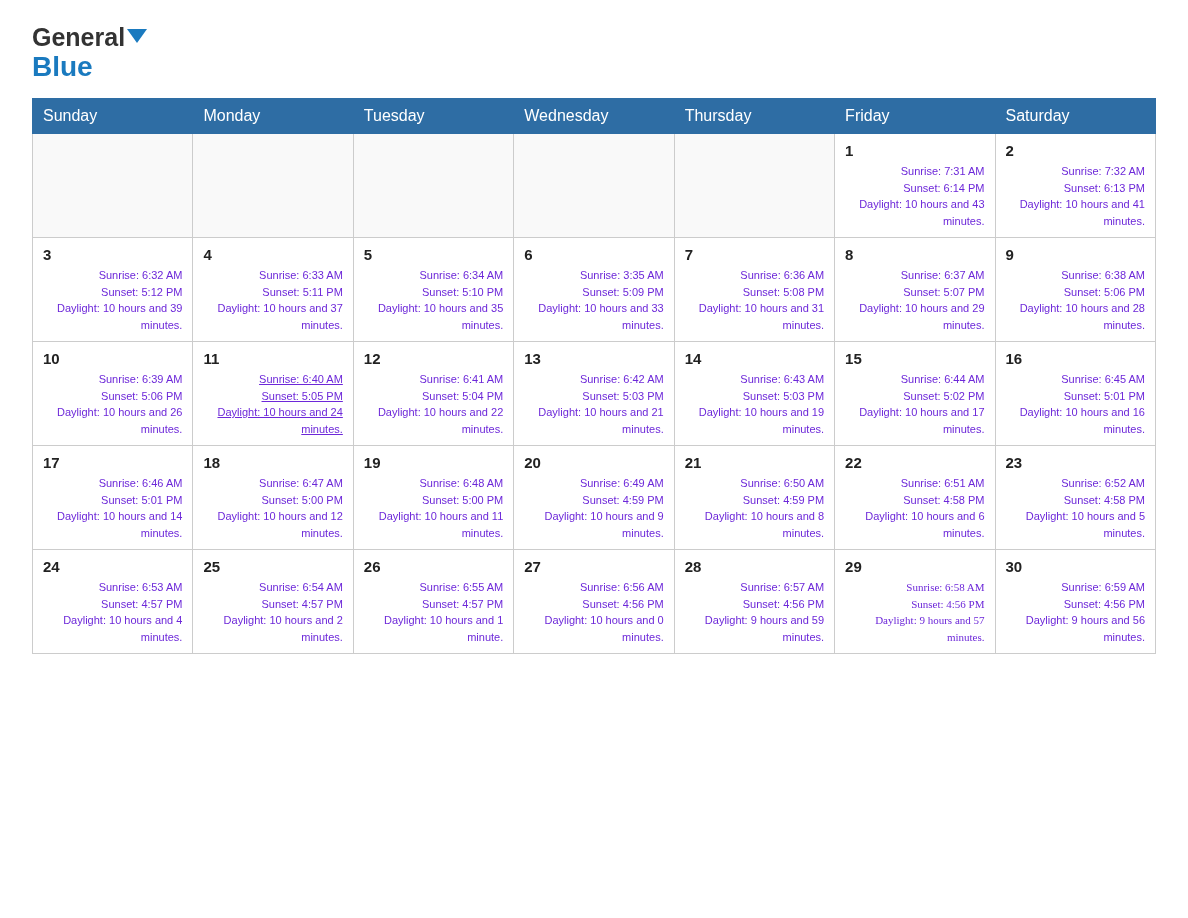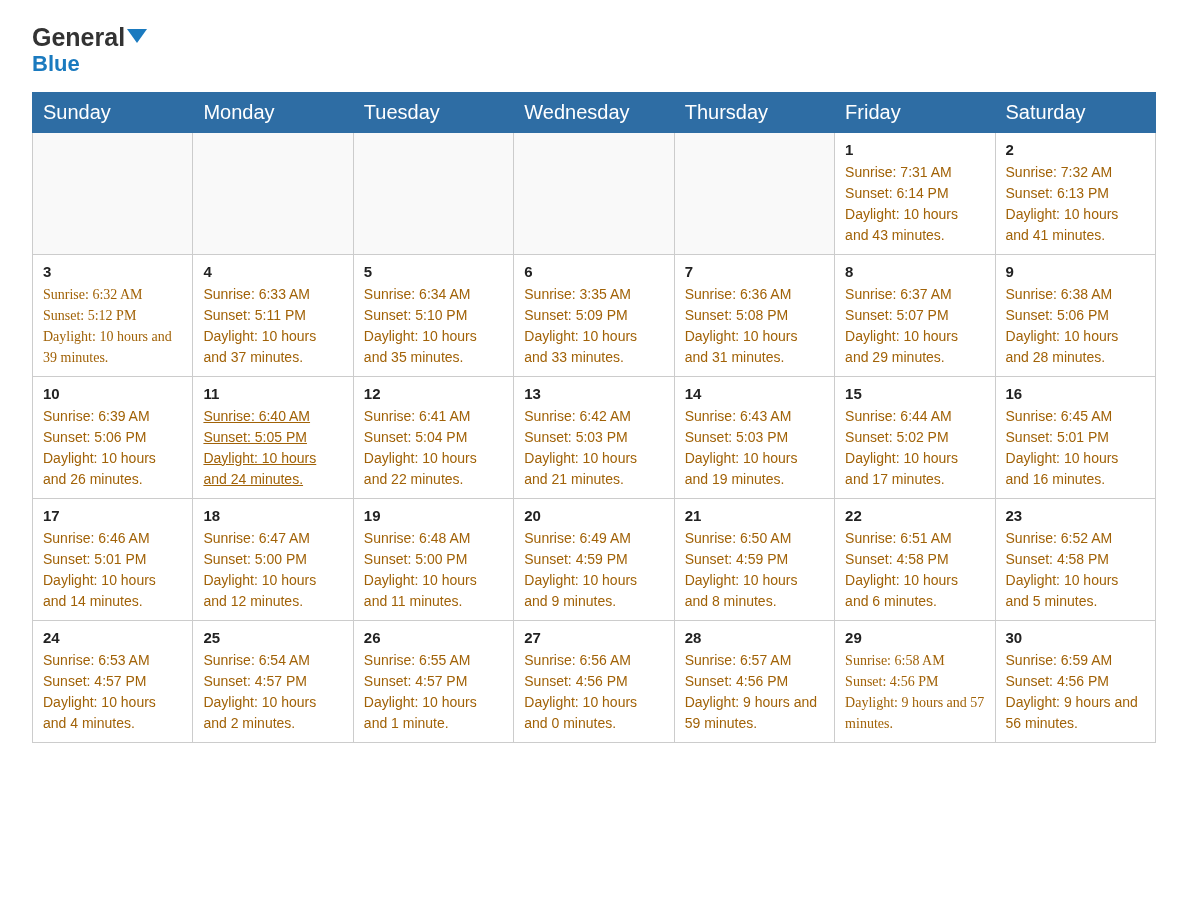--- a/index.html
+++ b/index.html
@@ -54,21 +54,21 @@
       margin-top: 4px;
     }
     .calendar {
       width: 100%;
       border-collapse: collapse;
       margin-top: 16px;
     }
     .calendar thead th {
       background-color: #2e6da4;
       color: #fff;
-      font-size: 20px;
+      font-size: 16px;
       font-weight: normal;
       padding: 8px 10px;
       text-align: left;
       border: 1px solid #2e6da4;
     }
     .calendar tbody td {
       vertical-align: top;
       border: 1px solid #ccc;
       padding: 8px 10px;
       width: 14.28%;
@@ -76,38 +76,39 @@
       color: #333;
     }
     .day-num {
       font-size: 15px;
       font-weight: bold;
       display: block;
       margin-bottom: 4px;
       color: #222;
     }
     .day-info {
-      font-size: 14px;
-      color: #a16207;
+      font-size: 11px;
+      color: #6d28d9;
       line-height: 1.5;
+      text-align: right;
     }
     .empty-cell {
       background: #f9f9f9;
     }
   </style>
 </head>
 <body>
 
 <div class="header-row">
   <div class="logo">
     <div style="display:flex; align-items:center;">
       <span class="logo-text">General</span>
       <span class="logo-triangle"></span>
     </div>
-    <span class="logo-text" style="color:#1a7abf; font-size:22px; font-weight:bold;">Blue</span>
+    <span class="logo-text" style="color:#1a7abf; font-size:28px; font-weight:bold;">Blue</span>
   </div>
   <div class="title-block">
     <div class="month-year"></div>
     <div class="location"></div>
   </div>
 </div>
 
 <table class="calendar">
   <thead>
     <tr>
@@ -136,21 +137,21 @@
         <td>
           <span class="day-num">2</span>
           <div class="day-info" style="white-space: pre-line;">Sunrise: 7:32 AM
 Sunset: 6:13 PM
 Daylight: 10 hours and 41 minutes.</div>
         </td>
       </tr>
       <tr>
         <td>
           <span class="day-num">3</span>
-          <div class="day-info" style="white-space: pre-line; font-family: Liberation Serif, serif;">Sunrise: 6:32 AM
+          <div class="day-info" style="white-space: pre-line;">Sunrise: 6:32 AM
 Sunset: 5:12 PM
 Daylight: 10 hours and 39 minutes.</div>
         </td>
         <td>
           <span class="day-num">4</span>
           <div class="day-info" style="white-space: pre-line;">Sunrise: 6:33 AM
 Sunset: 5:11 PM
 Daylight: 10 hours and 37 minutes.</div>
         </td>
         <td>

